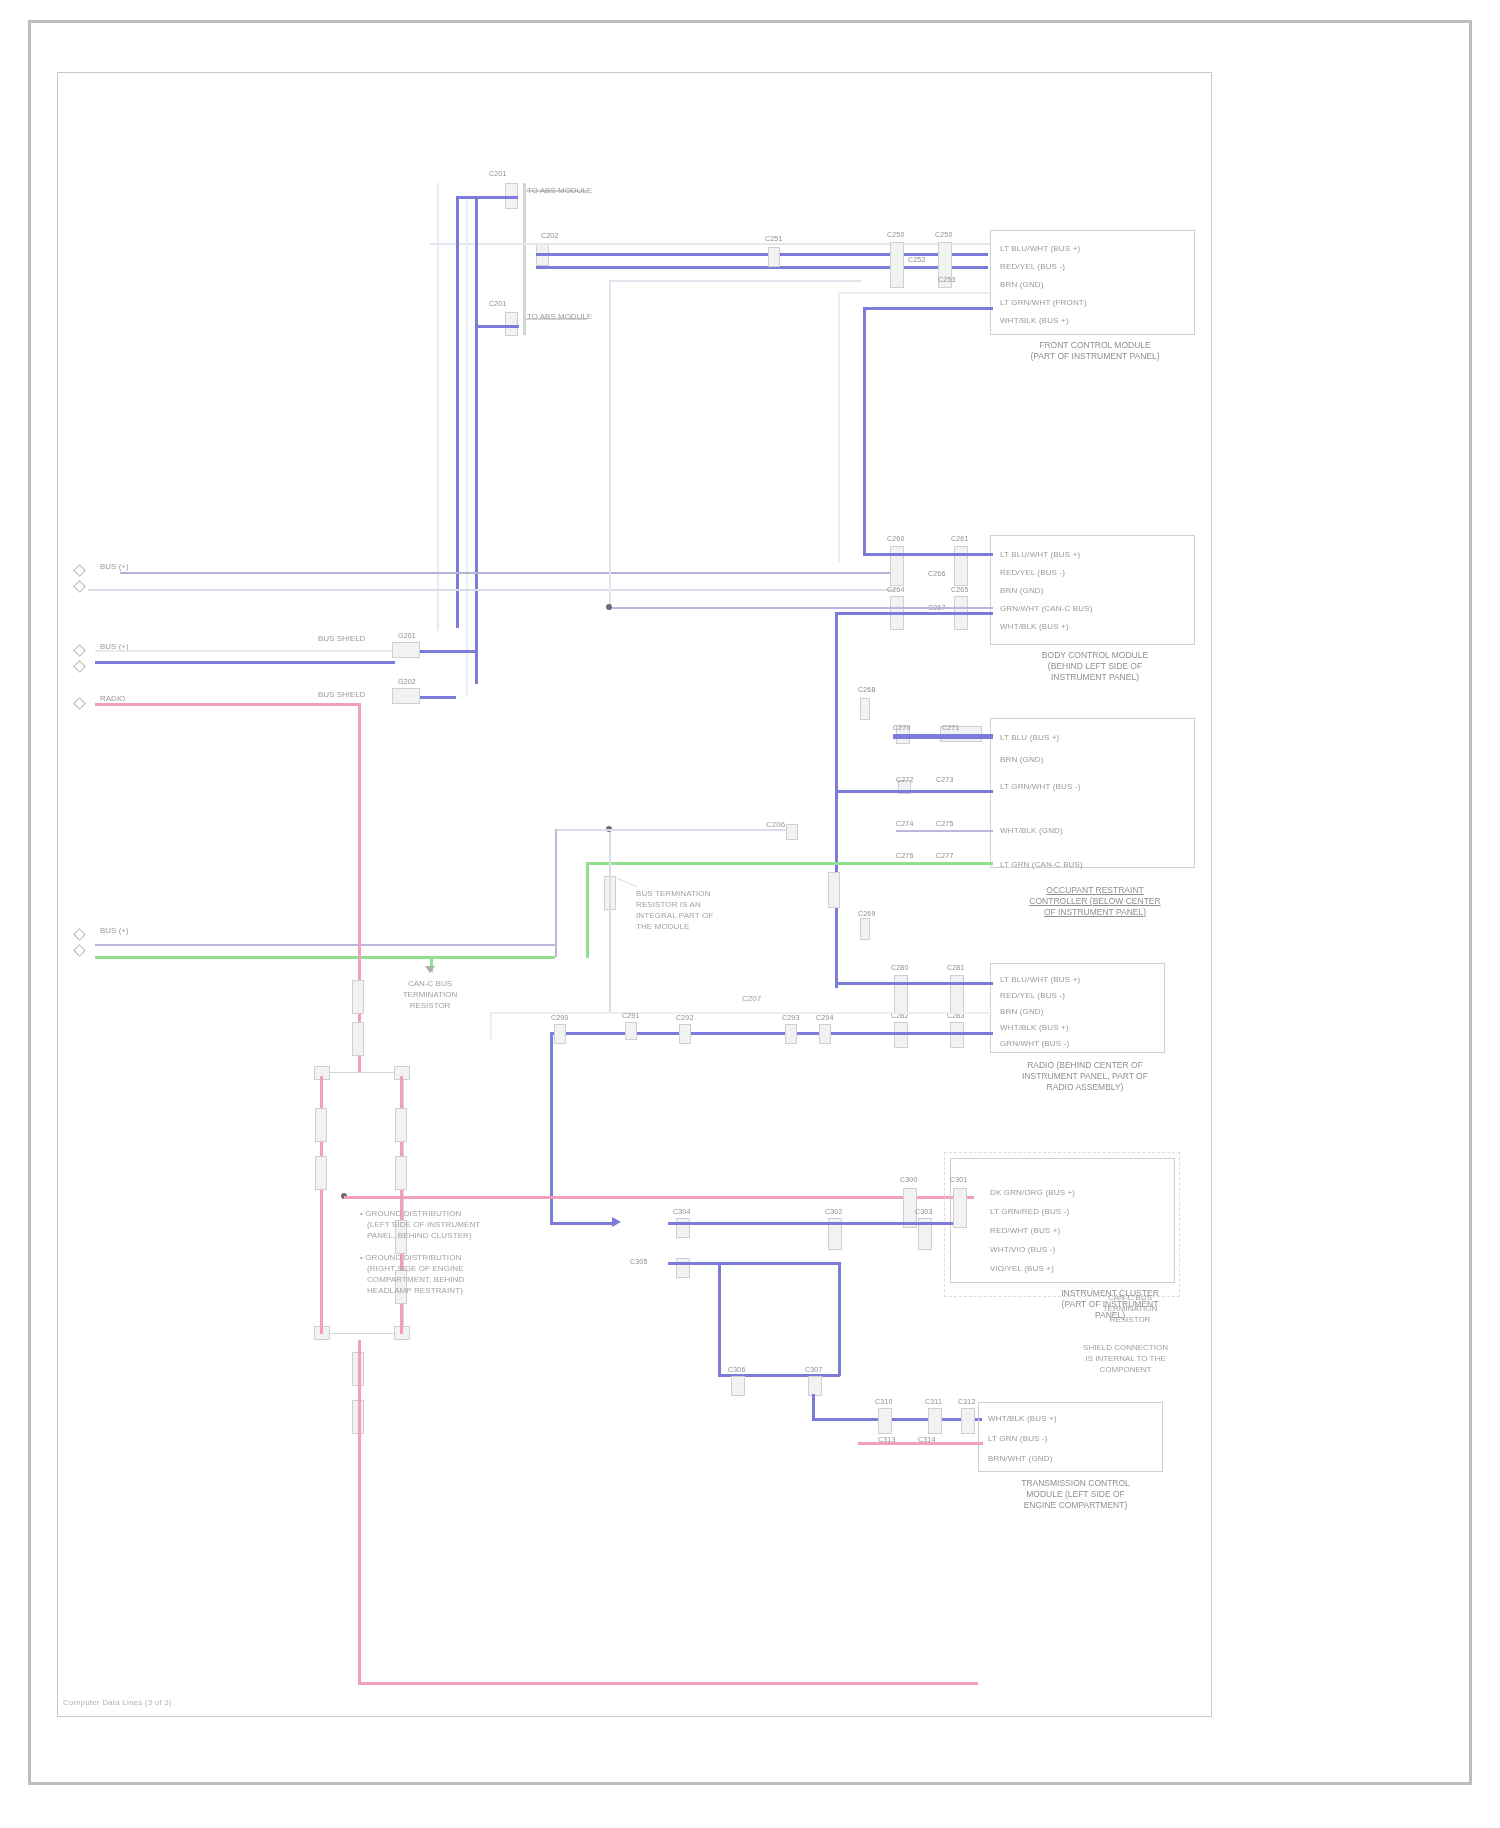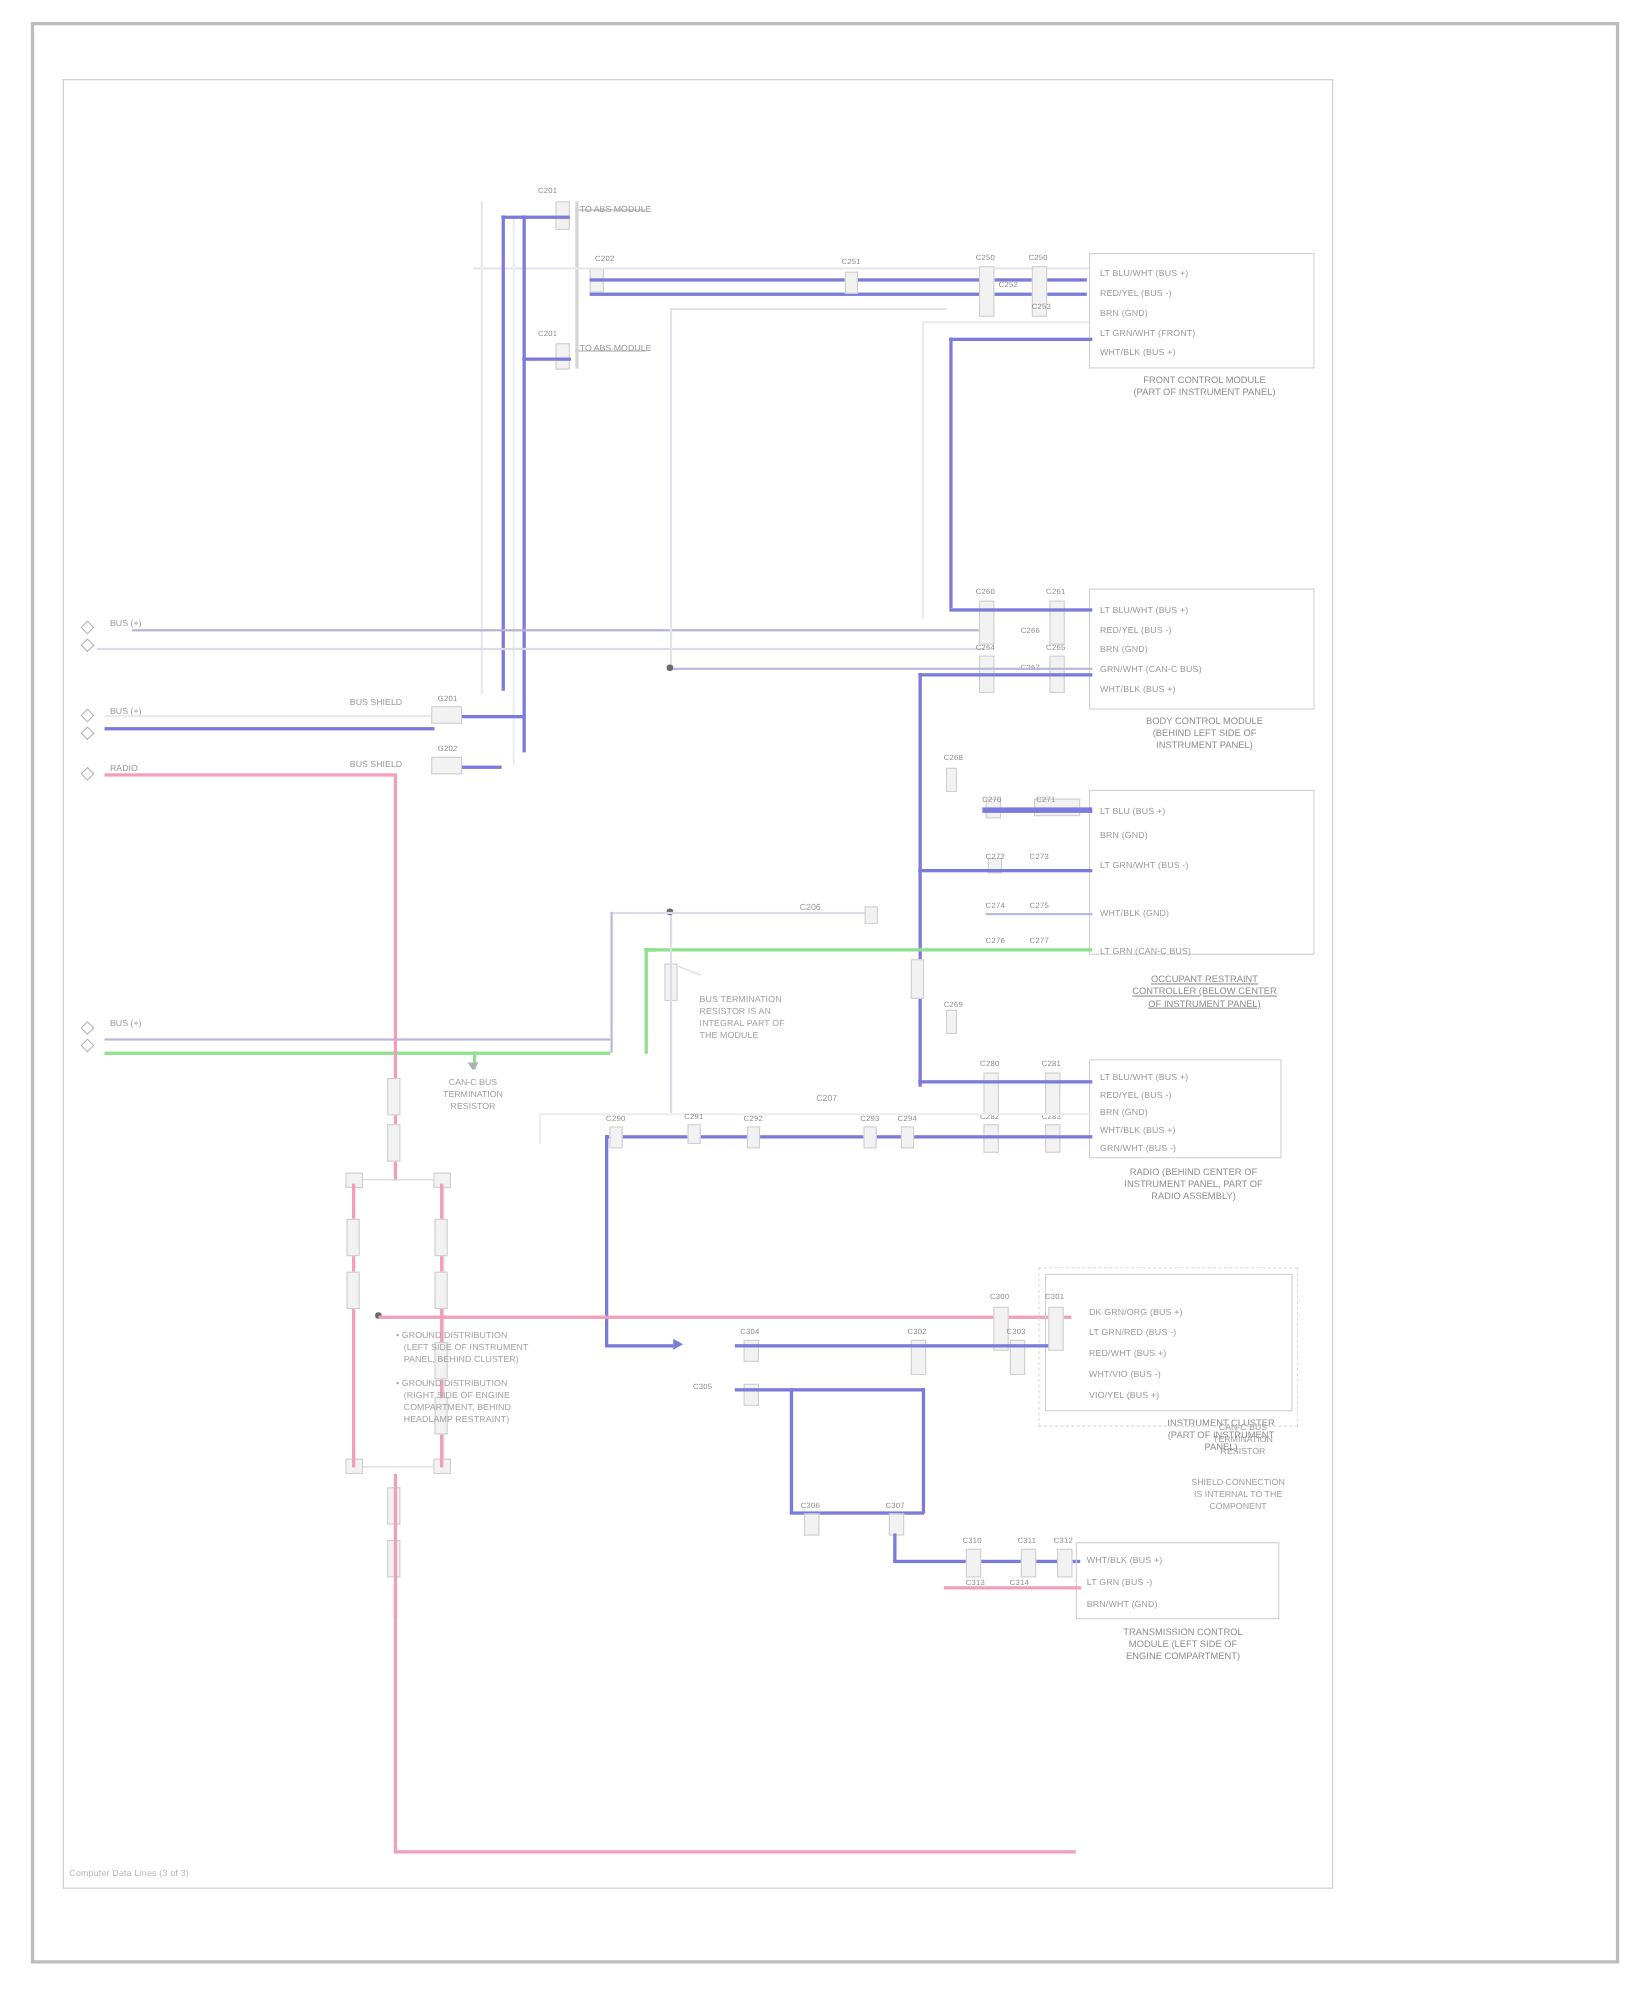--- a/index.html
+++ b/index.html
@@ -181,33 +181,33 @@
   <div class="pinlbl" style="left:896px;top:820px;">C274</div>
   <div class="pinlbl" style="left:936px;top:820px;">C275</div>
   <div class="w h" style="left:896px;top:830px;width:97px;background:#b8b8de;height:2px;"></div>
 
   <div class="pinlbl" style="left:896px;top:852px;">C276</div>
   <div class="pinlbl" style="left:936px;top:852px;">C277</div>
   <div class="w h" style="left:586px;top:862px;width:407px;background:#8fe08f;"></div>
 
   <div class="pin" style="left:604px;top:876px;width:12px;height:34px;"></div>
   <div class="leader" style="left:616px;top:882px;width:22px;height:1px;transform:rotate(22deg);"></div>
-  <div class="note" style="left:636px;top:888px;margin-top:15px;">BUS TERMINATION
+  <div class="note" style="left:636px;top:888px;">BUS TERMINATION
 RESISTOR IS AN
 INTEGRAL PART OF
 THE MODULE</div>
 
   <div class="w v" style="left:609px;top:832px;height:180px;background:#dcdce8;width:1.5px;"></div>
   <div class="splice" style="left:606px;top:826px;"></div>
   <div class="w h" style="left:555px;top:829px;width:240px;background:#dcdce8;height:1.5px;"></div>
   <div class="w v" style="left:555px;top:829px;height:128px;background:#b8b8de;width:2px;"></div>
   <div class="w h" style="left:586px;top:862px;width:10px;background:#8fe08f;"></div>
   <div class="w v" style="left:586px;top:862px;height:96px;background:#8fe08f;"></div>
 
-  <div class="lbl" style="left:727px;top:820px;">C206</div>
+  <div class="lbl" style="left:766px;top:820px;">C206</div>
   <div class="pin" style="left:786px;top:824px;width:12px;height:16px;"></div>
   <div class="pin" style="left:828px;top:872px;width:12px;height:36px;"></div>
   <div class="pinlbl" style="left:858px;top:686px;">C268</div>
   <div class="pinlbl" style="left:858px;top:910px;">C269</div>
   <div class="pin" style="left:860px;top:698px;width:10px;height:22px;"></div>
   <div class="pin" style="left:860px;top:918px;width:10px;height:22px;"></div>
 
   <div class="w v" style="left:430px;top:956px;height:16px;background:#8fe08f;"></div>
   <div class="arrow" style="left:425px;top:966px;border-left:5px solid transparent;border-right:5px solid transparent;border-top:7px solid #b0b0b0;border-bottom:none;"></div>
   <div class="note-c" style="left:370px;top:978px;width:120px;white-space:pre-line;">CAN-C BUS

